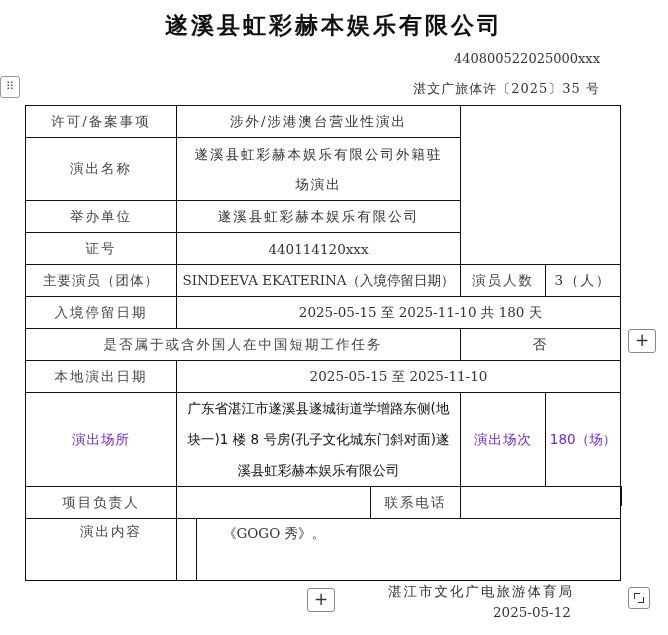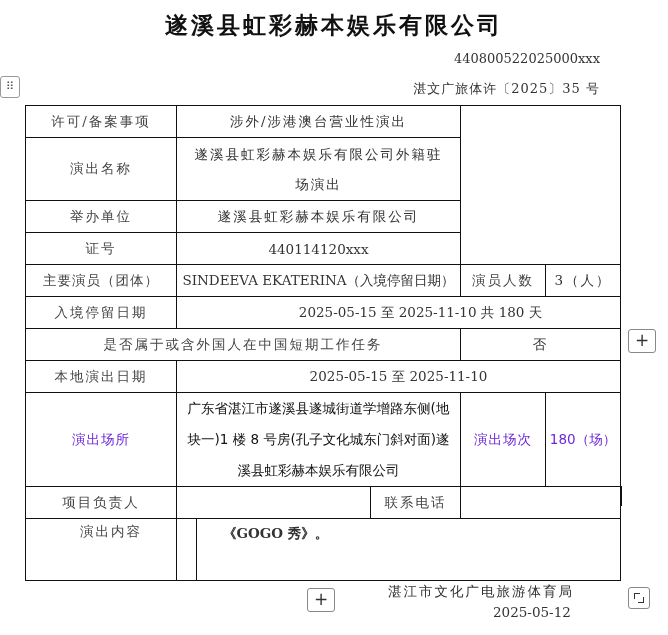--- a/index.html
+++ b/index.html
@@ -9,21 +9,21 @@
            font-family: "DejaVu Sans", "Liberation Sans", sans-serif; font-size: 23px;
            font-weight: bold; letter-spacing: 3px; color: #111; }
   .docno { position: absolute; right: 68px; top: 51px; font-size: 13px; color: #333; }
   .fileno { position: absolute; right: 68px; top: 80px; font-size: 13px; color: #333; letter-spacing: 1px; }
   .handle { position: absolute; left: 0; top: 76px; width: 18px; height: 20px; border: 1px solid #999;
             border-radius: 3px; background: #fff; font-size: 11px; line-height: 19px; text-align: center; color: #555;
             font-family: "DejaVu Sans", sans-serif; }
   .cell { position: absolute; box-sizing: border-box; border: 1px solid #111; display: flex;
           align-items: center; justify-content: center; text-align: center; font-size: 13.5px;
           color: #333; letter-spacing: 2px; }
-  .cell.l { justify-content: flex-start; align-items: flex-start; padding: 6px 0 4px 46px; font-weight: bold; }
+  .cell.l { justify-content: flex-start; align-items: flex-start; padding: 6px 0 4px 46px; }
   .lbl { color: #444; }
   .venue { font-family: "DejaVu Sans", "Liberation Sans", sans-serif; font-size: 13.5px; line-height: 31px;
            letter-spacing: 0px; color: #111; }
   .dark { color: #6d28d9; font-family: "DejaVu Sans", "Liberation Sans", sans-serif; letter-spacing: 1px; }
   .plus-btn { position: absolute; width: 26px; height: 22px; border: 1px solid #888; border-radius: 3px;
               background: #fff; font-family: "DejaVu Sans", sans-serif; font-size: 17px; line-height: 20px;
               text-align: center; color: #333; }
   .corner-btn { position: absolute; width: 20px; height: 20px; border: 1px solid #888; border-radius: 3px;
                 background: #fff; }
   .corner-btn i { position: absolute; width: 5px; height: 5px; border: 1.5px solid #333; }

